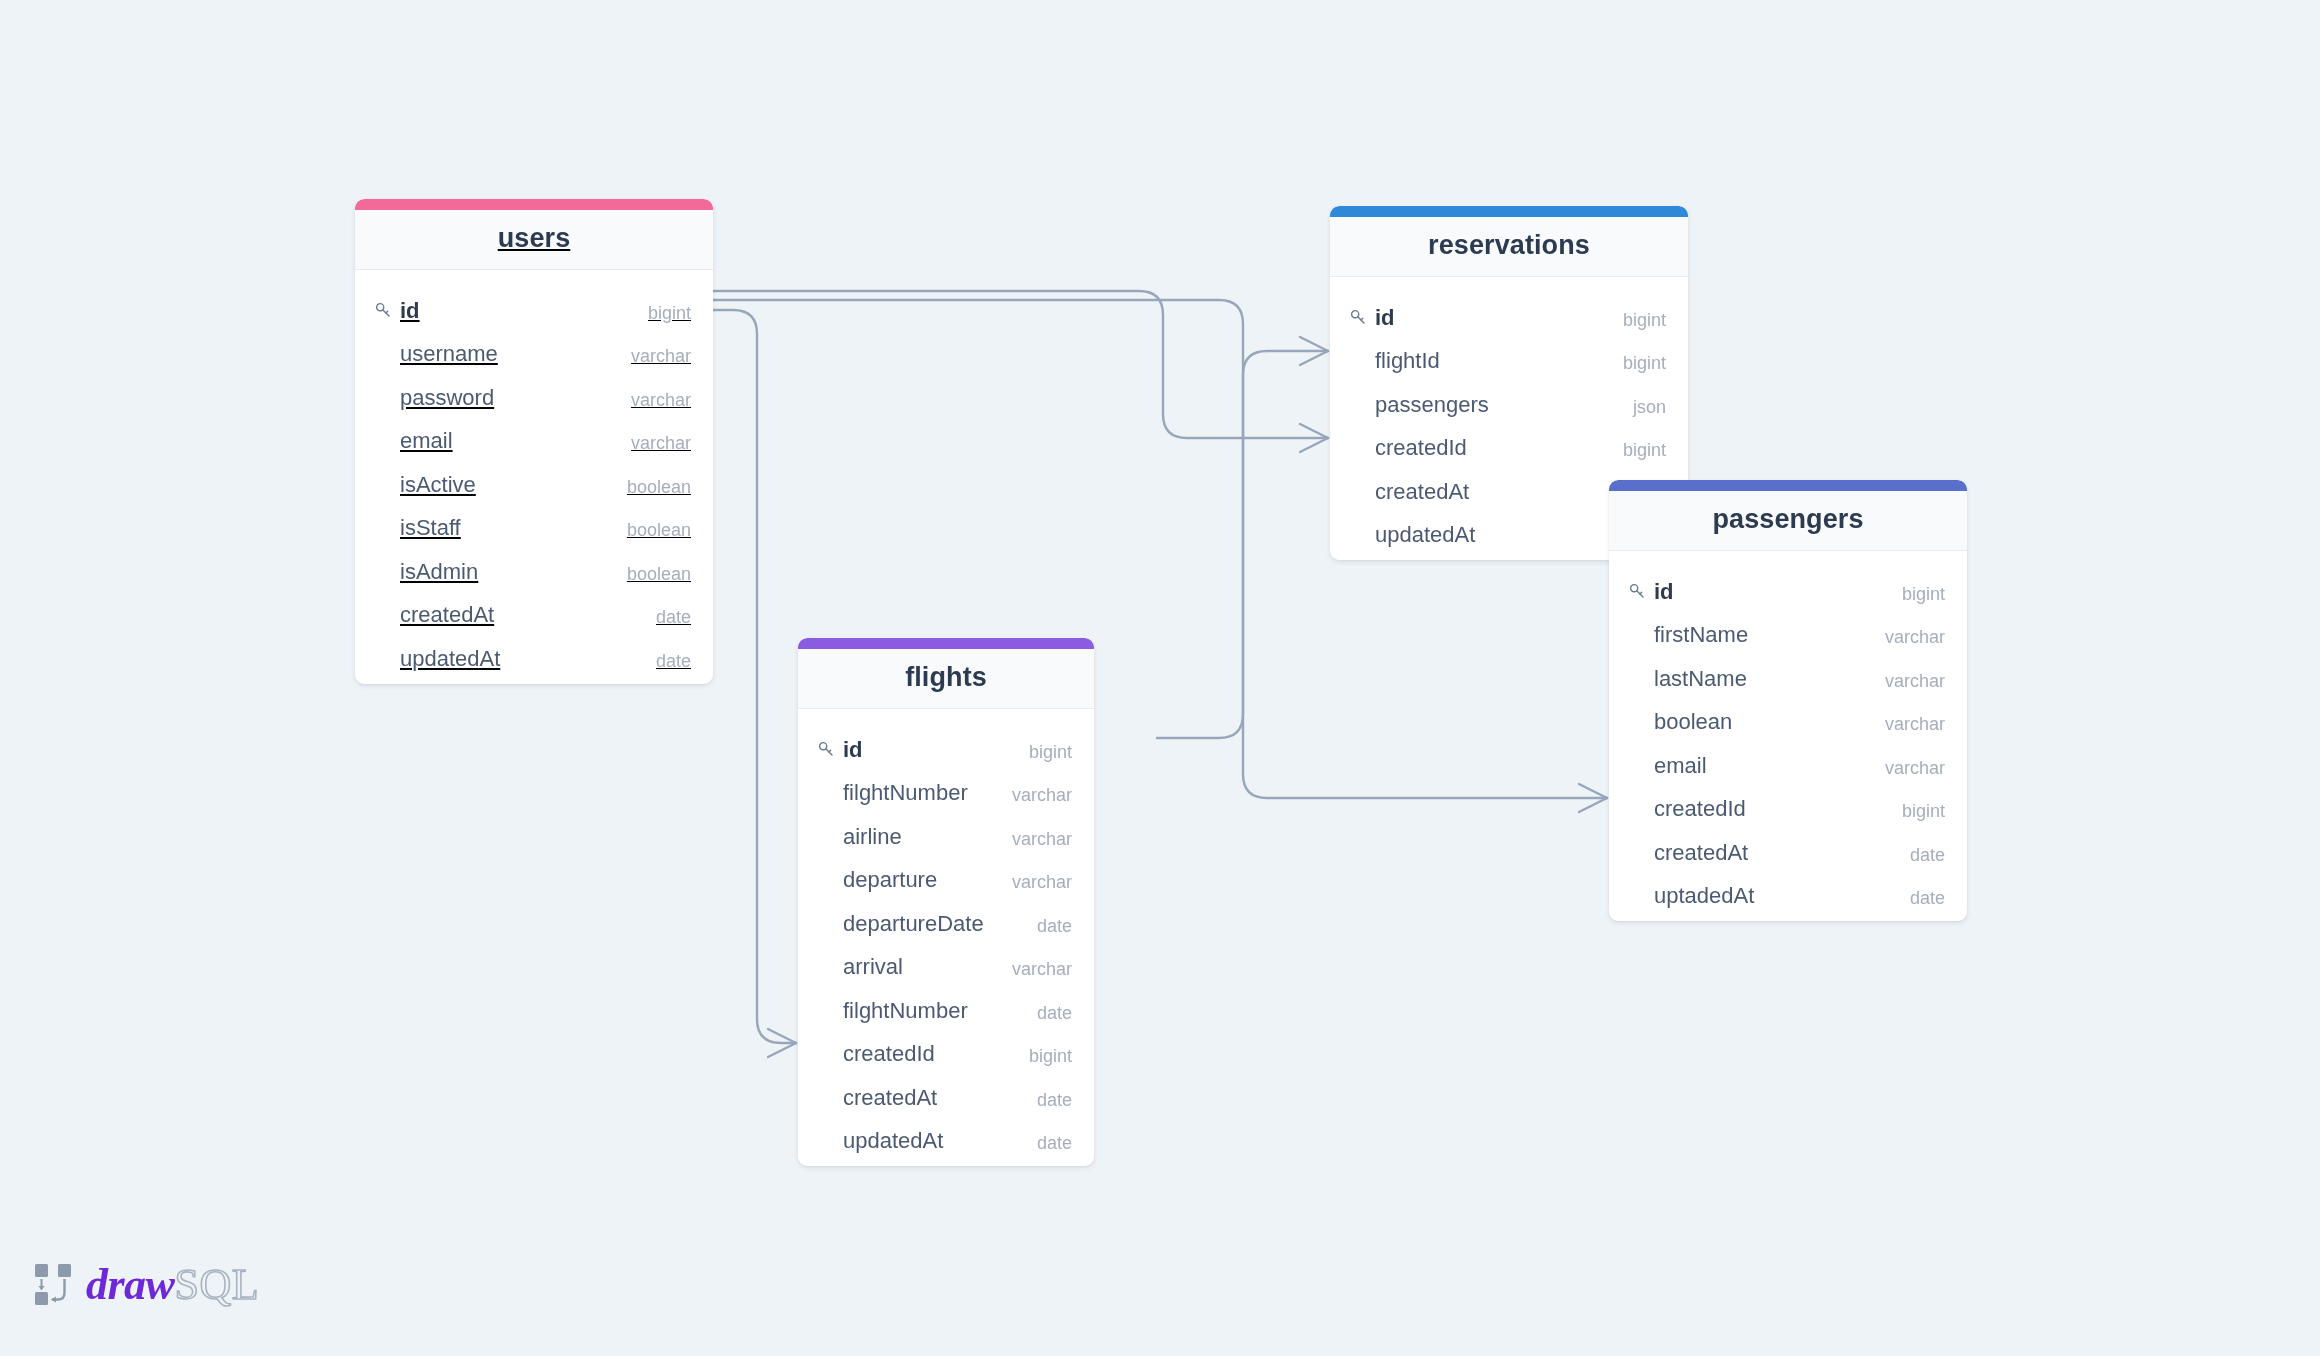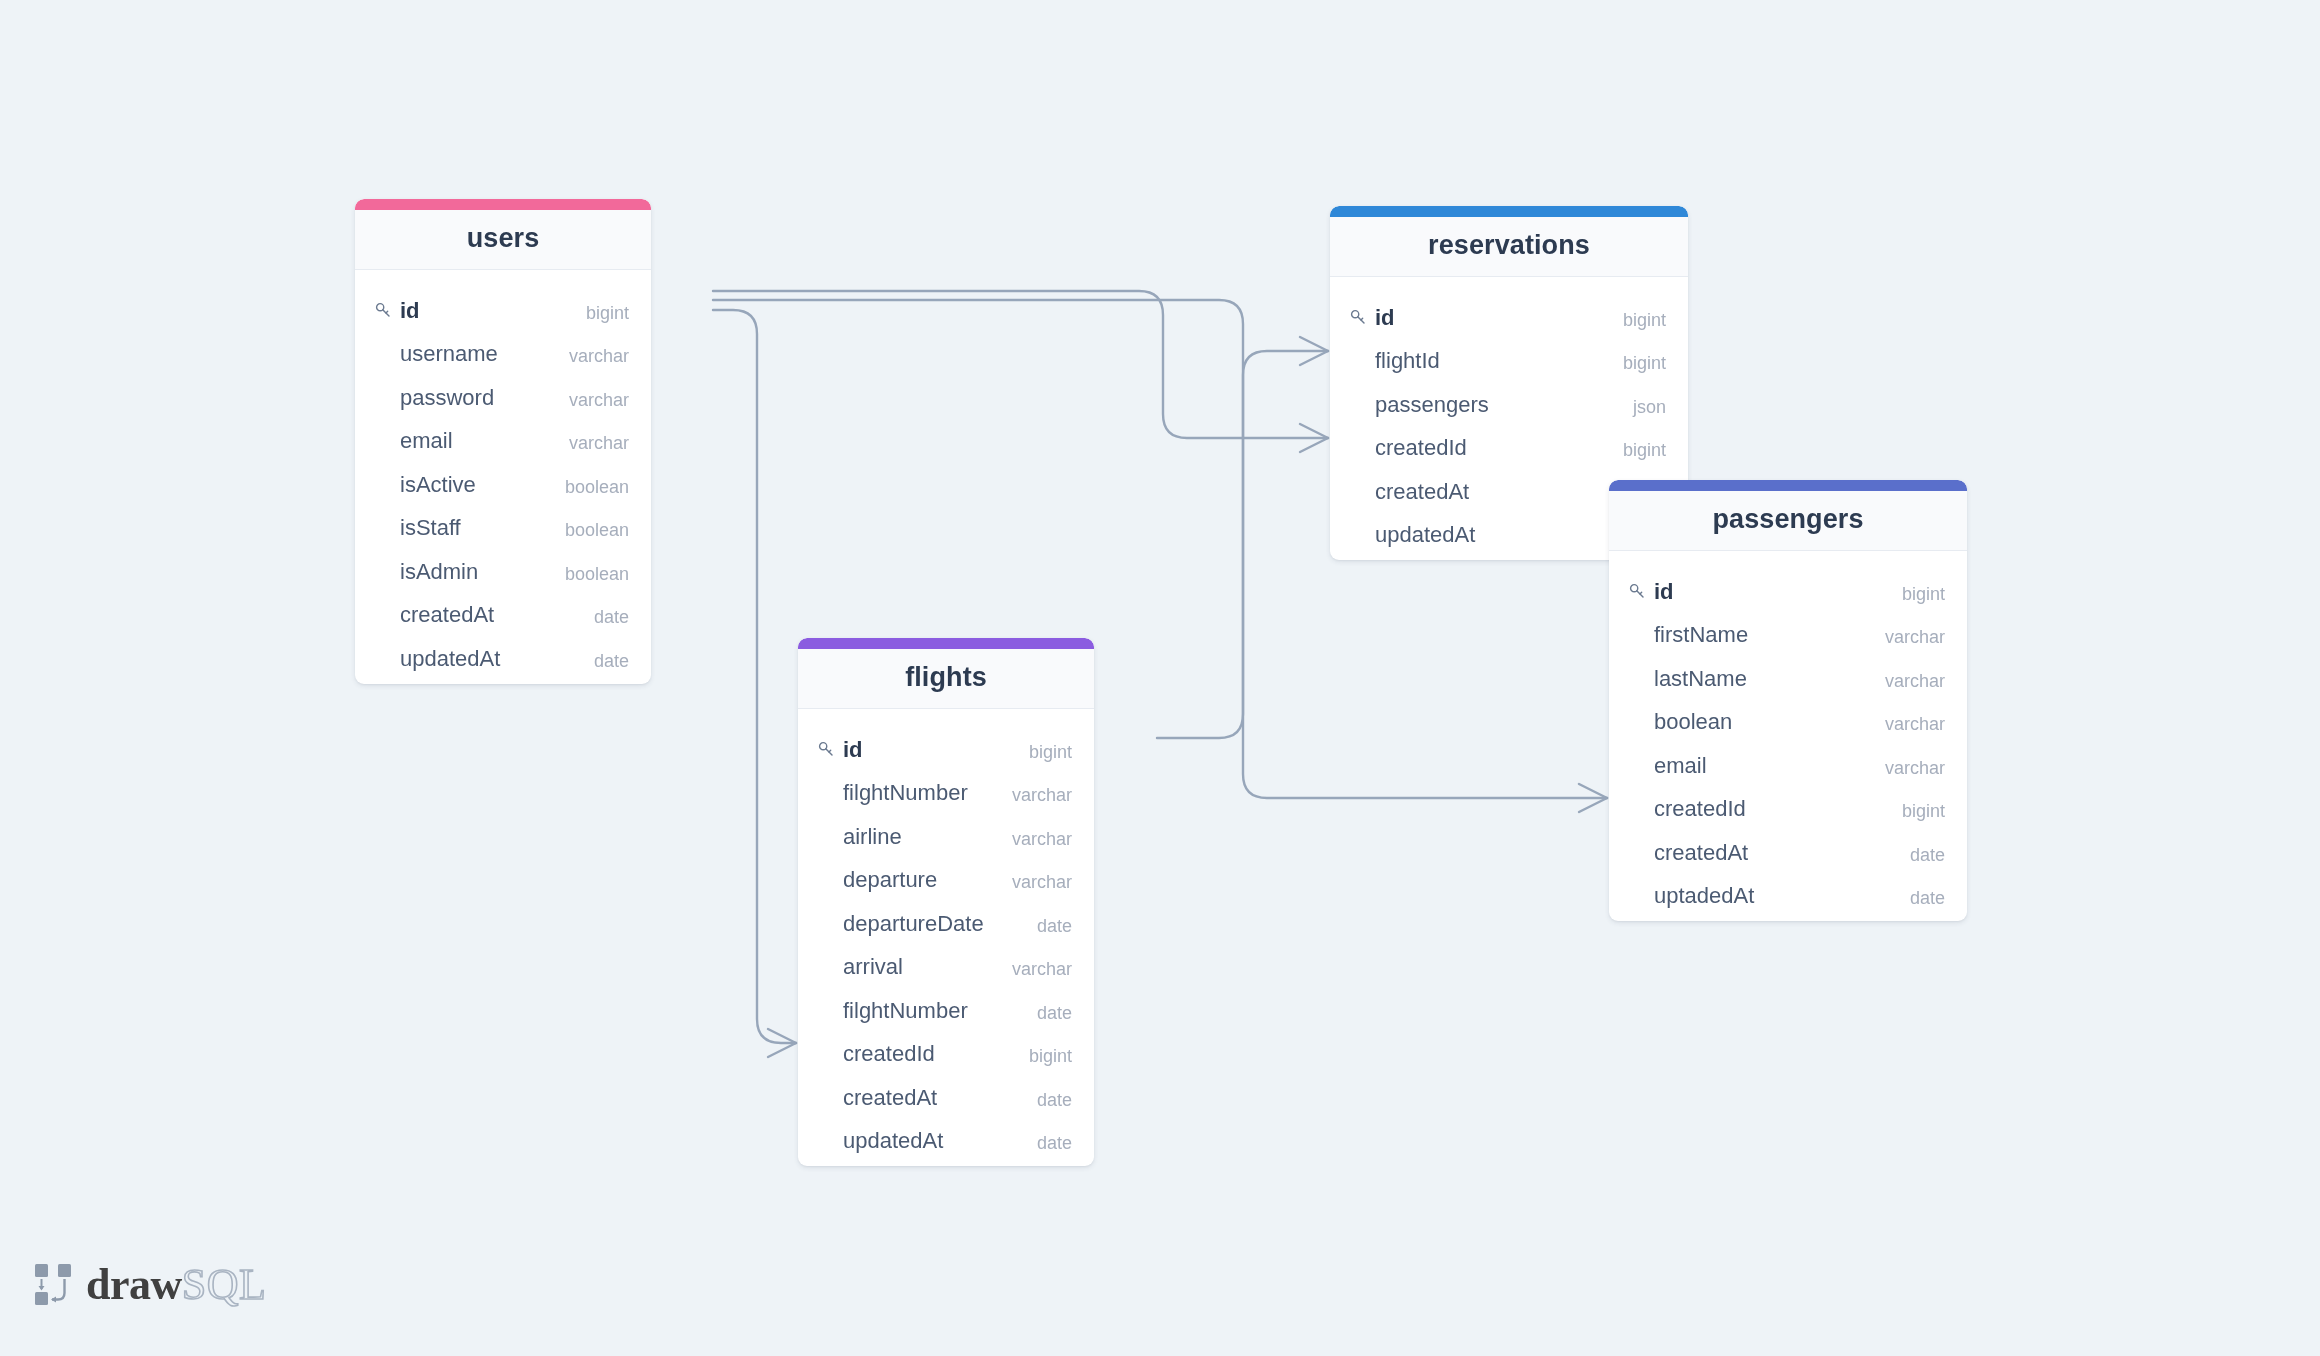--- a/index.html
+++ b/index.html
@@ -110,21 +110,22 @@
   .logo-text {
     font-family: "Liberation Serif", serif;
     font-size: 44px;
     line-height: 1;
     letter-spacing: -0.5px;
     display: flex;
     align-items: baseline;
   }
   .logo-draw {
     font-weight: 700;
-    color: #404040;
+    color: #6d28d9;
+    font-style: italic;
   }
   .logo-sql {
     font-weight: 400;
     color: transparent;
     -webkit-text-stroke: 1.6px #a9b4c2;
     letter-spacing: 0.5px;
   }
 </style>
 </head>
 <body>
@@ -157,21 +158,21 @@
           <path d="M 1607,798 L 1579,812"></path>
       </g>
       <g>
         <path d="M 796,1043 L 768,1029"></path>
           <path d="M 796,1043 L 768,1057"></path>
       </g>
     </g>
   </svg>
 
   <div id="tables-layer">
-      <div class="table-card" style="left: 355px; top: 199px; width: 296px;">
+      <div class="table-card" style="left: 355px; top: 199px; width: 358px; text-decoration: underline;">
         <div class="accent-bar" style="background: rgb(242, 105, 154);"></div>
         <div class="table-title">users</div>
         <div class="col-list">
           <div class="col-row">
             <div class="col-left">
               <svg class="key-icon" viewBox="0 0 24 24" fill="none" stroke="#6b7a90" stroke-width="1.7" stroke-linecap="round" stroke-linejoin="round">
                 <circle cx="8.6" cy="8.6" r="4.3"></circle>
                 <path d="M 11.7,11.7 L 19.2,19.2"></path>
                 <path d="M 15.6,15.6 L 17.6,13.6"></path>
               </svg>

